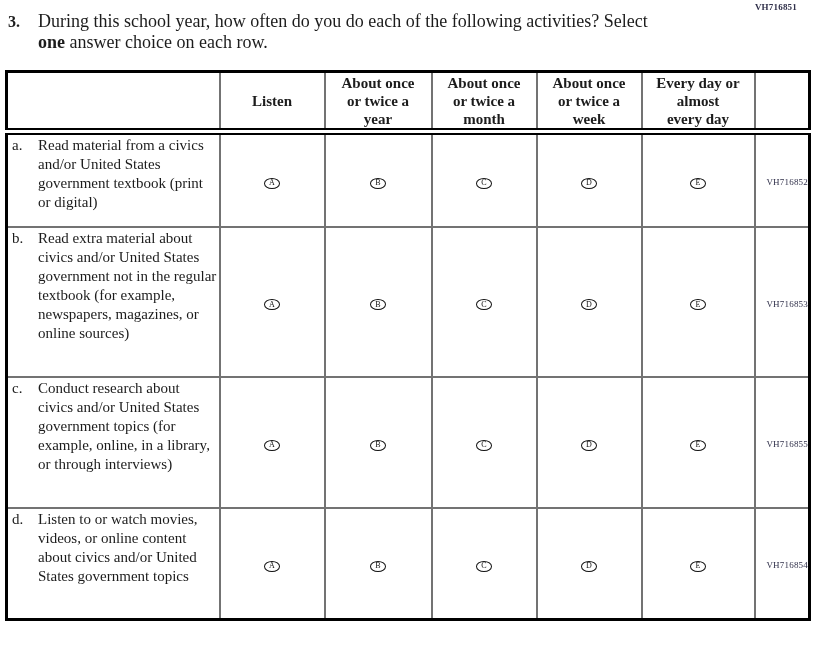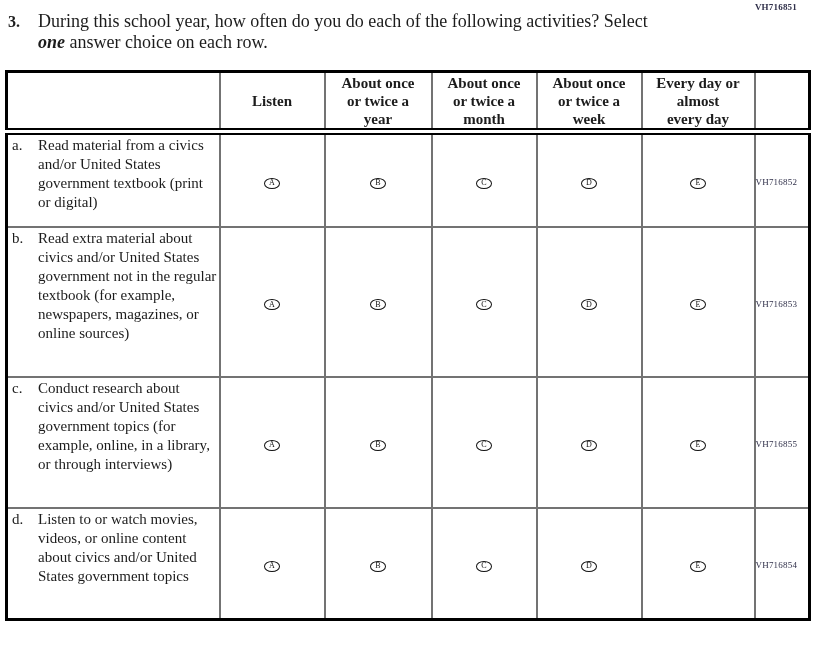--- a/index.html
+++ b/index.html
@@ -16,21 +16,21 @@
   .accession-code {
     font-size: 9px;
     letter-spacing: 0.2px;
     color: #30304a;
   }
   #top-code { position: absolute; top: 2px; right: 16px; font-weight: bold; }
 
   .question { position: absolute; top: 11px; left: 8px; display: flex; }
   .q-num { flex: 0 0 30px; font-weight: bold; font-size: 16px; line-height: 21px; }
   .q-text { width: 665px; font-size: 18px; line-height: 21px; }
-  .q-text .bold-word { font-weight: bold; font-style: italic; }
+  .q-text .bold-word { font-weight: bold; }
 
   table.survey {
     position: absolute; top: 70px; left: 5px;
     width: 803px;
     border-collapse: collapse;
     table-layout: fixed;
     border: 3px solid #000;
   }
   .survey th, .survey td { border: 2px solid #737373; padding: 0; }
 
@@ -59,21 +59,21 @@
     border: 1px solid #111;
     border-radius: 50%;
     align-items: center; justify-content: center;
     font-size: 8px; line-height: 1;
     color: #111;
     cursor: pointer;
     background: #fff;
   }
 
   td.codecell {
-    text-align: left; vertical-align: middle;
+    text-align: right; vertical-align: middle;
   }
 </style>
 </head>
 <body>
 
 <div class="accession-code" id="top-code">VH716851</div>
 
 <div class="question">
   <div class="q-num">3.</div>
   <div class="q-text">

